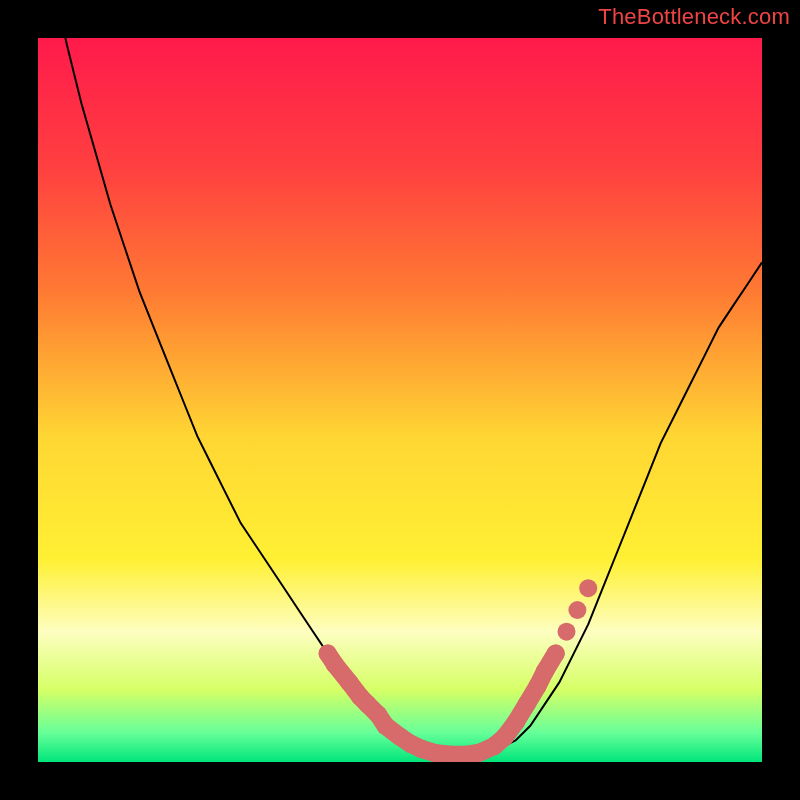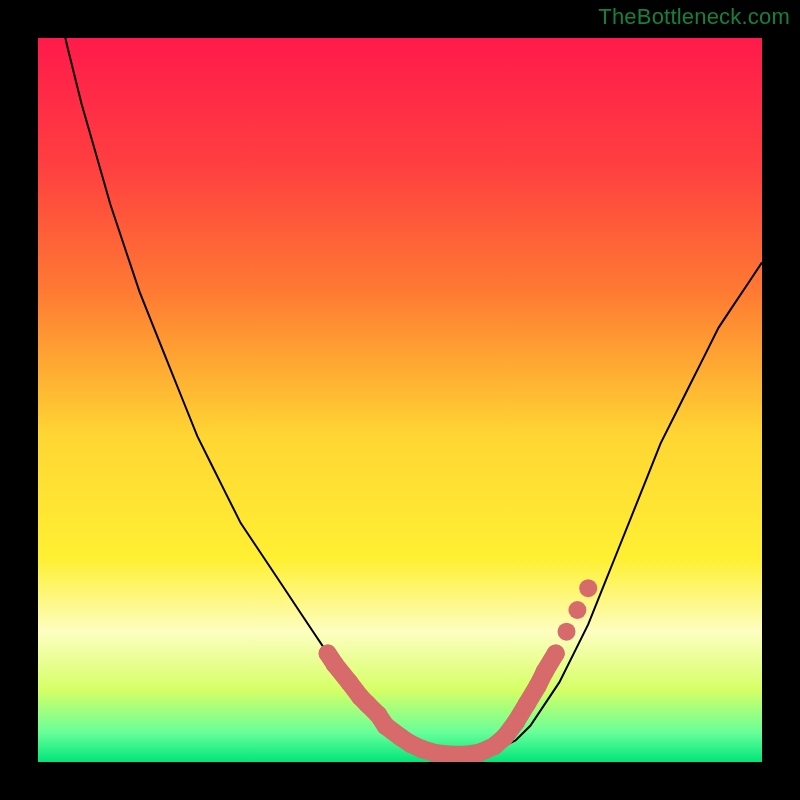--- a/index.html
+++ b/index.html
@@ -43,21 +43,21 @@
     position: absolute;
     left: 0;
     top: 0;
     width: 724px;
     height: 724px;
   }
   .watermark {
     position: absolute;
     top: 4px;
     right: 10px;
-    color: #15803d;
+    color: #ef4444;
     font-size: 22px;
     font-weight: 500;
     letter-spacing: 0.2px;
     user-select: none;
   }
 </style>
 </head>
 <body>
 
 <div class="frame">

